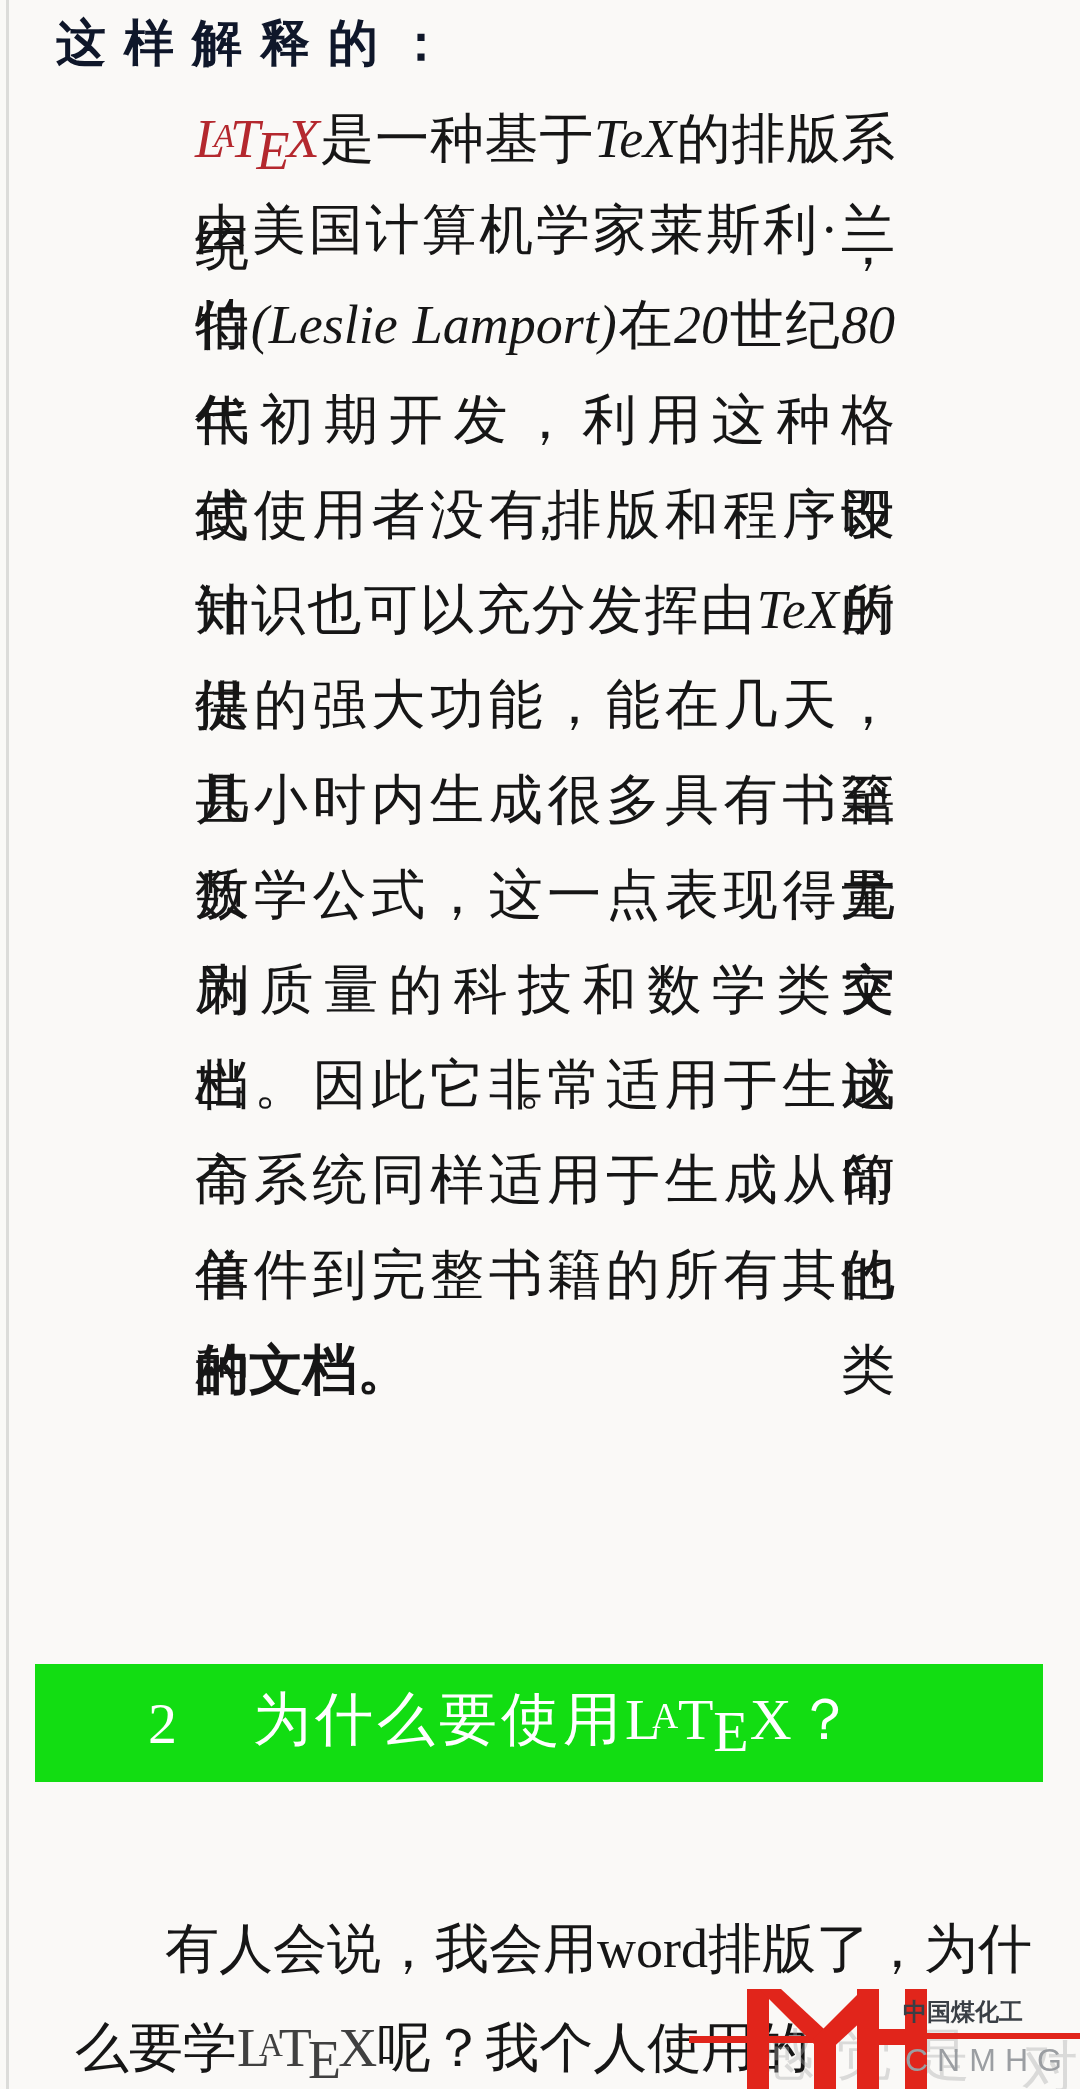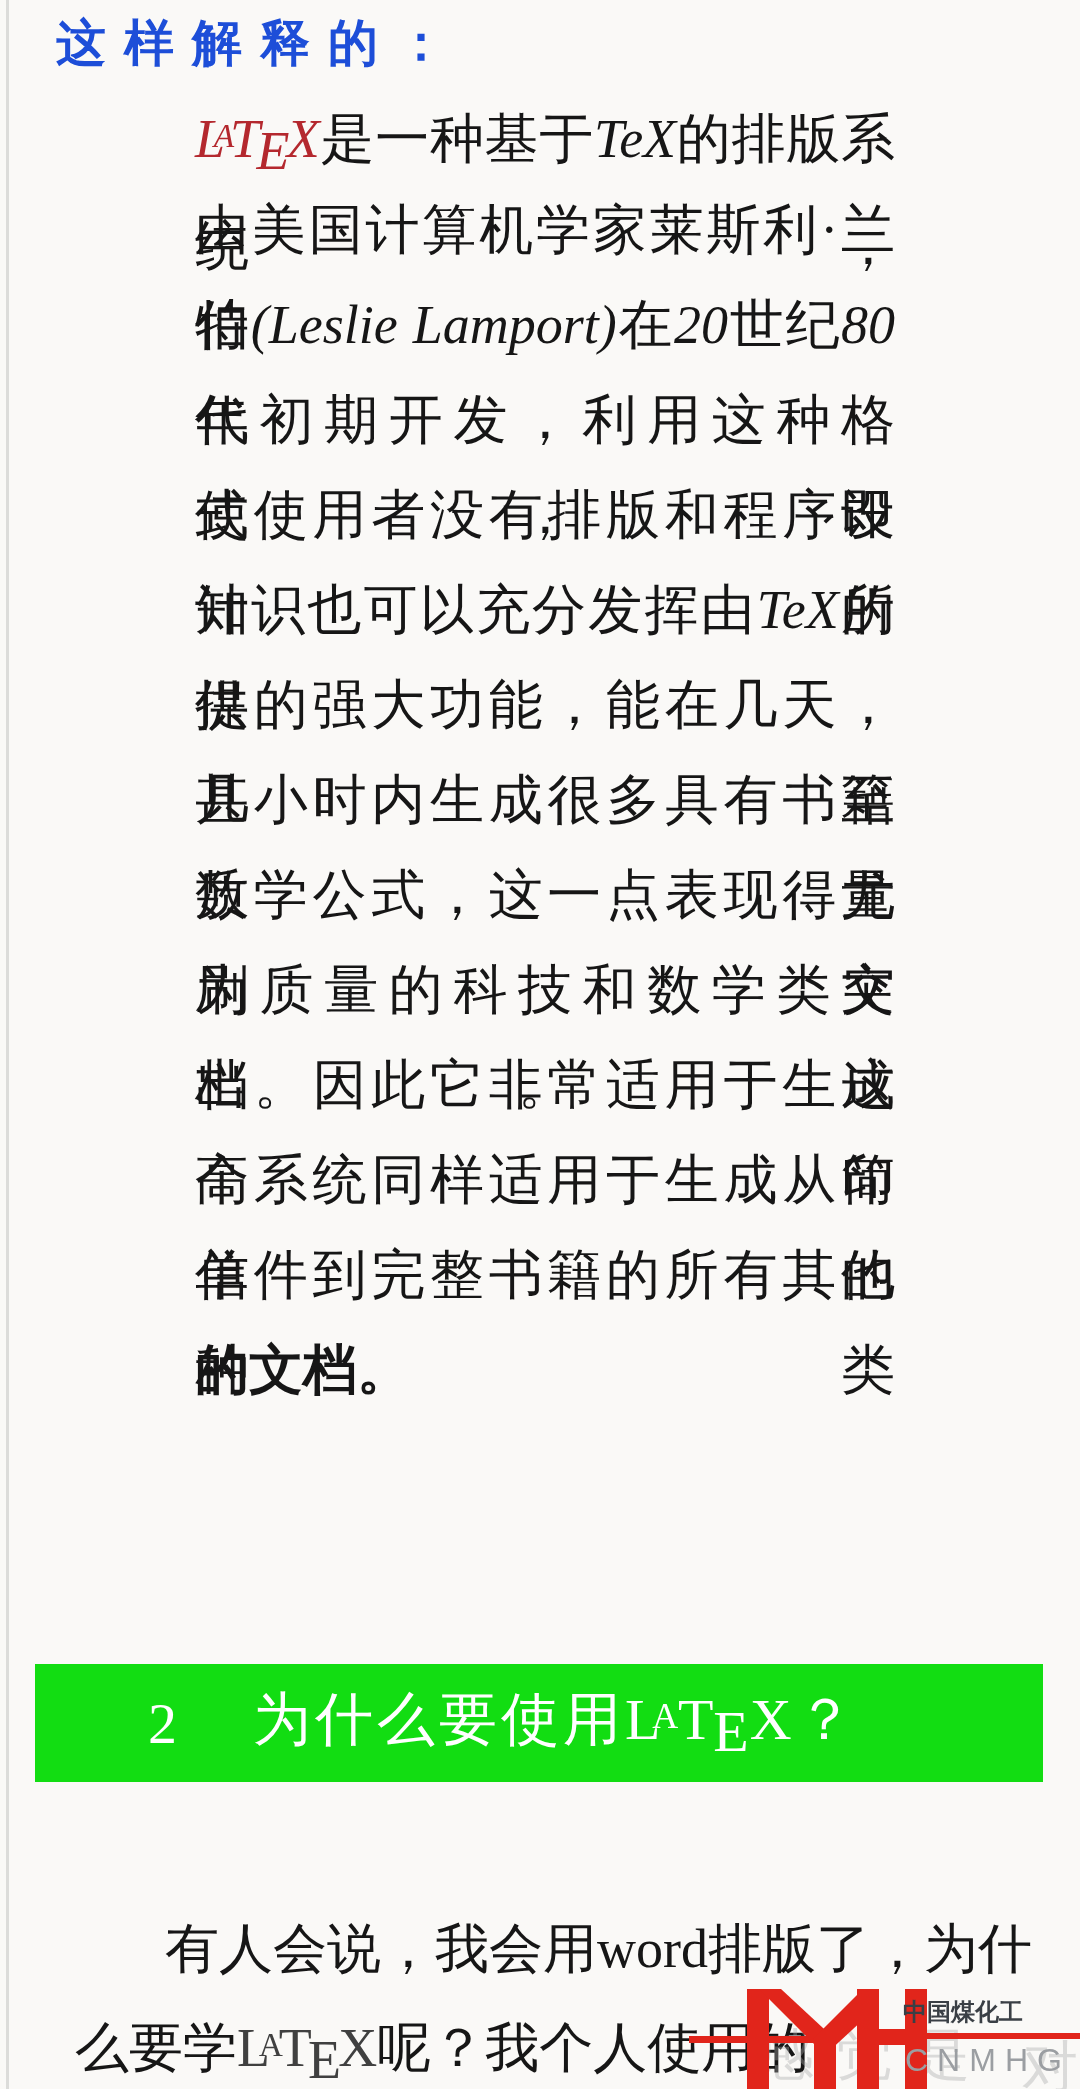--- a/index.html
+++ b/index.html
@@ -7,21 +7,21 @@
     width:1080px;height:2089px;position:relative;overflow:hidden;
     background:#faf9f7;color:#1a1a1a;
     font-family:"Liberation Serif",serif;
   }
   .edge-line{position:absolute;left:6px;top:0;width:3px;height:2089px;background:#dcdcda;}
 
   
   .intro{
     position:absolute;left:56px;top:10px;
     font-family:"Liberation Sans",sans-serif;font-weight:700;
-    font-size:50px;letter-spacing:18px;color:#1d4ed8;
+    font-size:50px;letter-spacing:18px;color:#0f172a;
     white-space:nowrap;
   }
 
   
   .quote{position:absolute;left:195px;top:88px;width:700px;}
   .qline{
     height:95px;line-height:95px;font-size:54px;
     text-align:justify;text-align-last:justify;
     color:#161616;
   }

